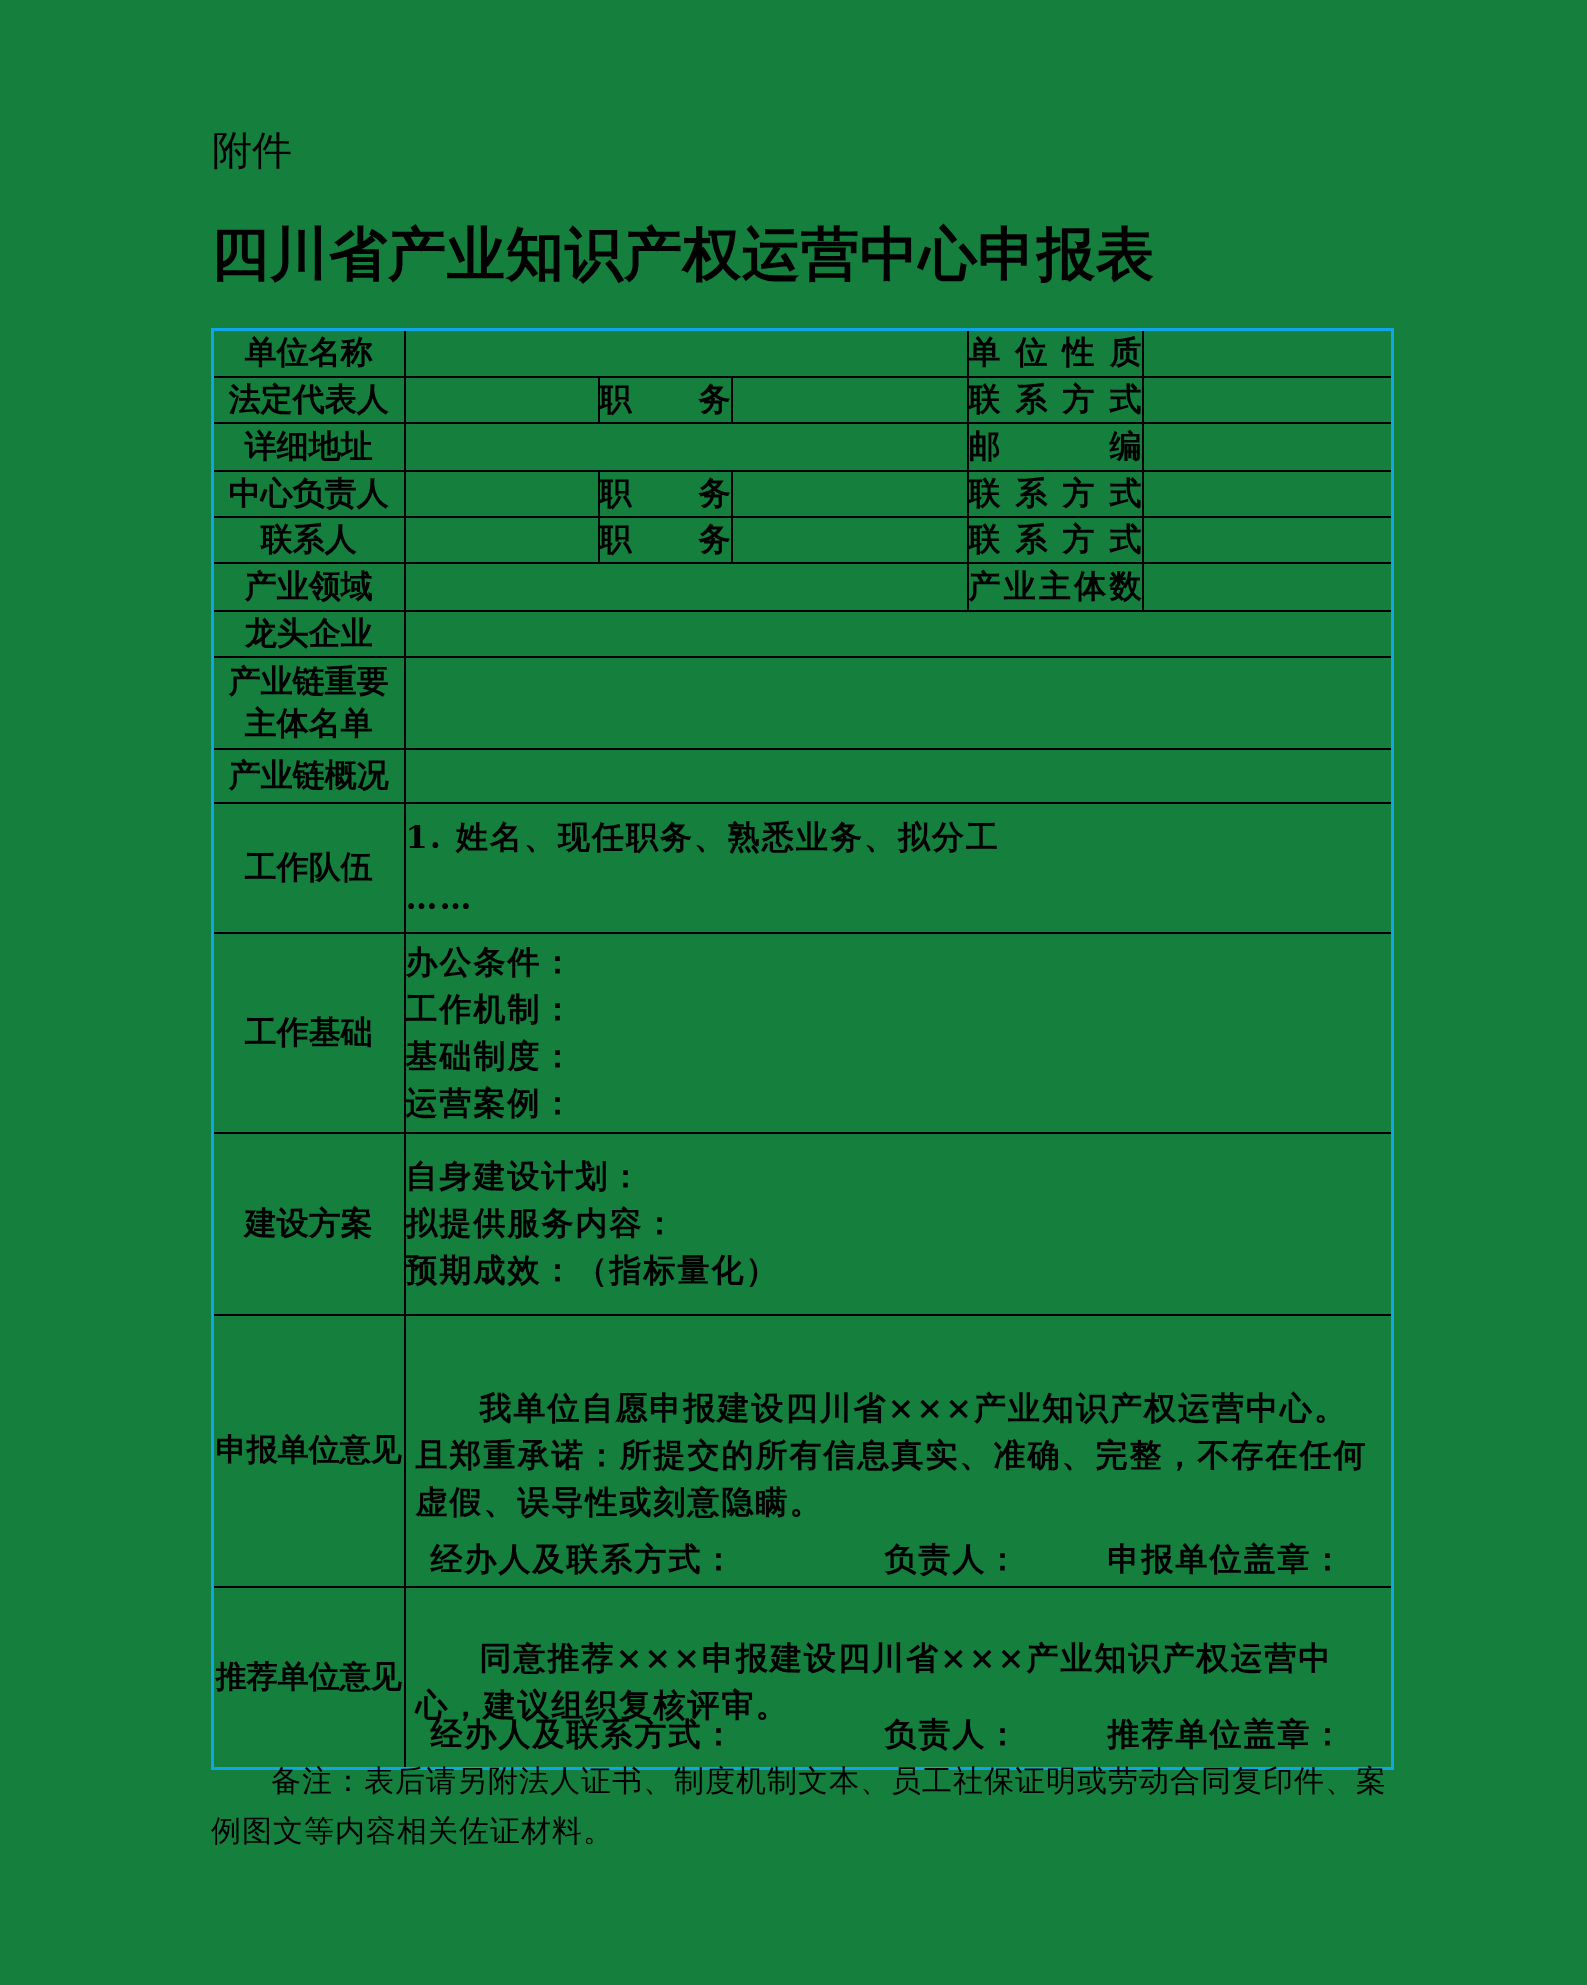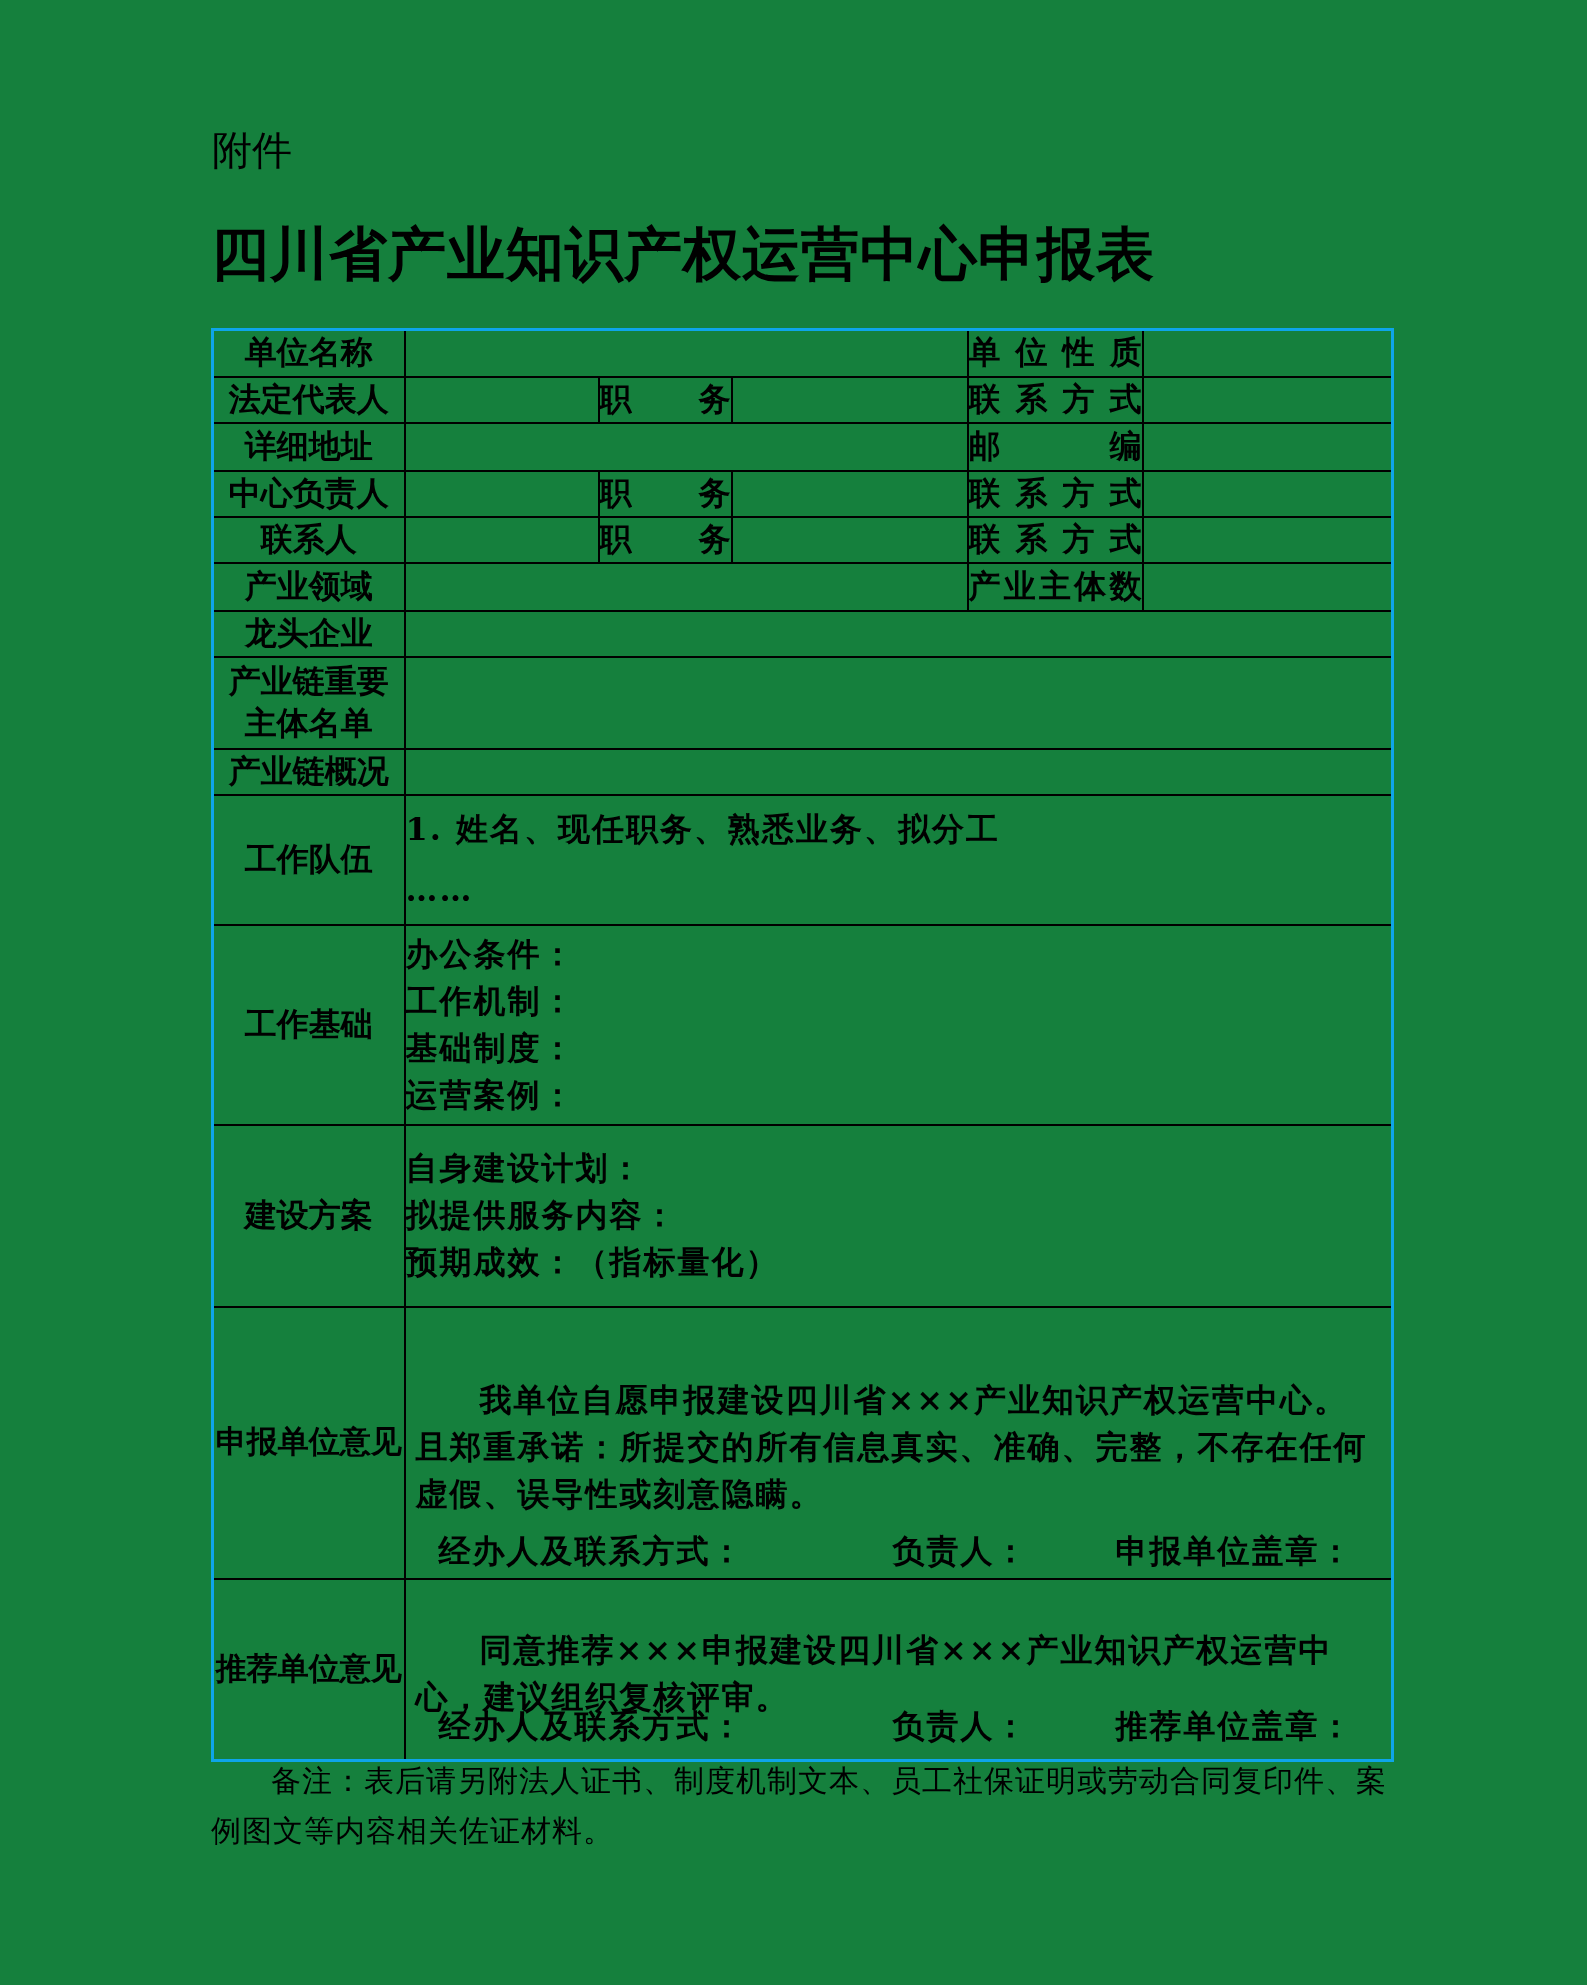--- a/index.html
+++ b/index.html
@@ -72,21 +72,21 @@
   .basis-cell { vertical-align: top; padding: 5px 10px 0 10px; }
   .plan-cell { vertical-align: top; padding: 14px 10px 0 10px; }
   .op-cell { position: relative; vertical-align: top; }
   .op-para {
     margin: 10px 14px 0 10px;
     text-indent: 2em;
     line-height: 47px;
   }
   .sign-row {
     position: absolute;
-    left: 8px; right: 0;
+    left: 0; right: 0;
     bottom: 8px;
     height: 42px;
     padding-left: 44px;
   }
   .sign-row span { position: absolute; white-space: nowrap; }
   .sign-operator { left: 25px; }
   .sign-responsible { left: 479px; }
   .sign-seal { left: 702px; }
   .footnote {
     position: absolute;
@@ -171,21 +171,21 @@
       <td class="lbl">龙头企业</td>
       <td colspan="5" class="fill"></td>
     </tr>
 
     <tr style="height:92px">
       <td class="lbl">产业链重要
 主体名单</td>
       <td colspan="5" class="fill"></td>
     </tr>
 
-    <tr style="height:46px">
+    <tr style="height:54px">
       <td class="lbl">产业链概况</td>
       <td colspan="5" class="fill"></td>
     </tr>
 
     <tr style="height:130px">
       <td class="lbl">工作队伍</td>
       <td colspan="5" class="content team-cell">
         <div>1. 姓名、现任职务、熟悉业务、拟分工</div>
         <div class="team-dots">……</div>
       </td>

